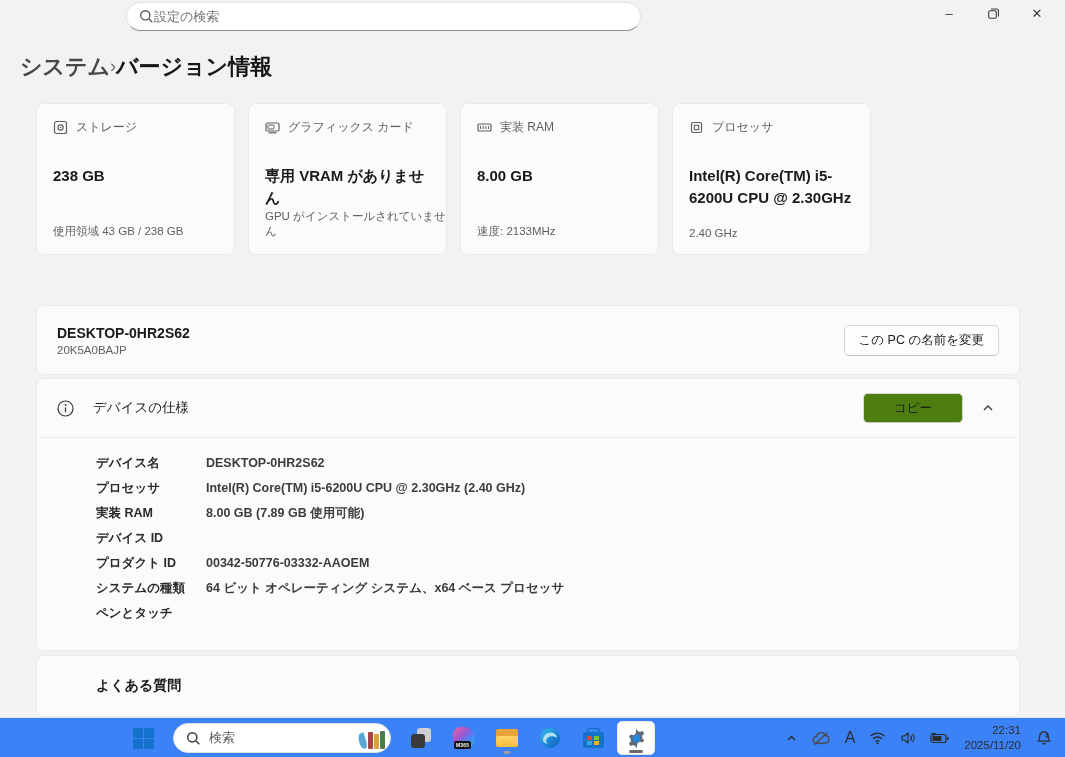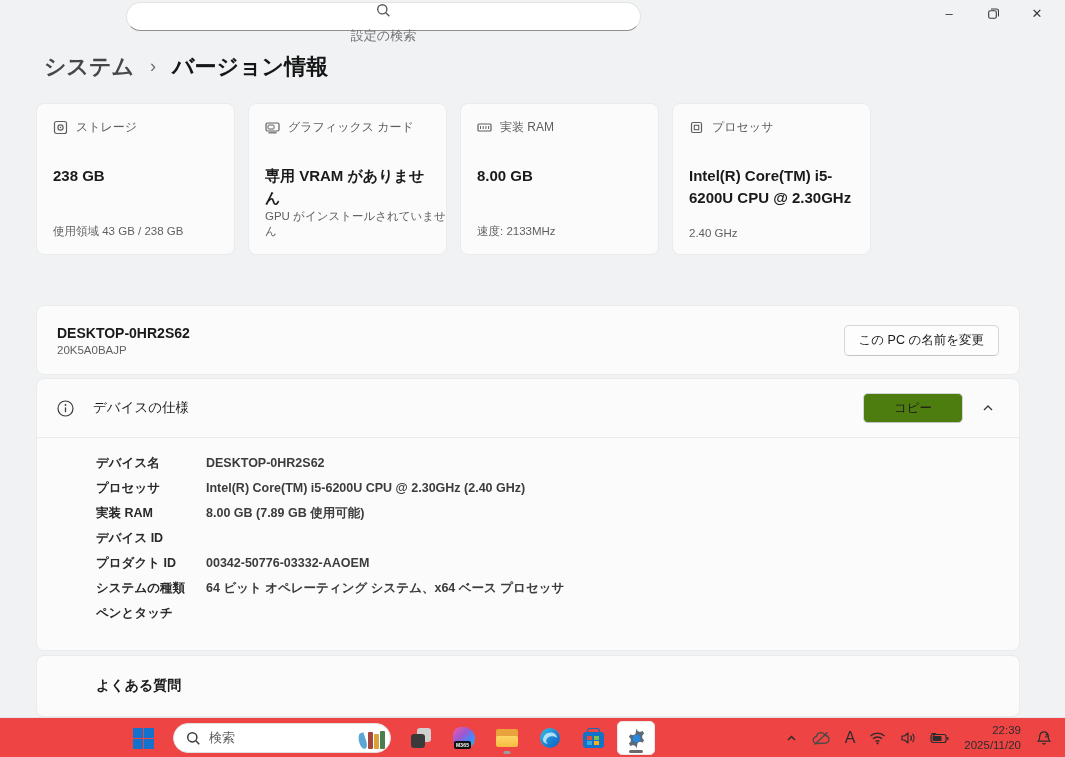--- a/index.html
+++ b/index.html
@@ -6,29 +6,28 @@
   html,body { width:1065px; height:757px; overflow:hidden; }
   body {
     font-family:"Liberation Sans","DejaVu Sans",sans-serif;
     background:#f0f2f4; color:#1b1b1b; position:relative;
   }
   
   .titlebar { position:absolute; top:0; left:0; right:0; height:34px; }
   .search-pill {
     position:absolute; left:126px; top:2px; width:515px; height:29px;
     background:#ffffff; border:1px solid #e3e3e3; border-bottom:1px solid #8f8f8f;
-    border-radius:15px; display:flex; align-items:center; padding:0 12px; gap:9px;
+    border-radius:15px; display:flex; align-items:center; padding:0 12px; 
     cursor:text;
-    flex-direction:column;
   }
   .search-pill .ph { color:#727272; font-size:13px; }
   .caption-btns { position:absolute; right:6px; top:0; display:flex; }
   .cap-btn { width:44px; height:26px; display:flex; align-items:center; justify-content:center; color:#3a3a3a; font-size:13px; }
   
-  .breadcrumb { position:absolute; left:44px; top:52px; display:flex; align-items:center; gap:16px; }
+  .breadcrumb { position:absolute; left:20px; top:52px; display:flex; align-items:center; gap:0; }
   .bc-parent { font-size:22px; font-weight:600; color:#474747; cursor:pointer; }
   .bc-sep { font-size:18px; color:#6d6d6d; transform:translateY(-1px); }
   .bc-current { font-size:22px; font-weight:700; color:#161616; }
   
   .cards { position:absolute; left:36px; top:103px; display:flex; gap:13px; }
   .card {
     width:199px; height:152px; background:#fbfbfb; border:1px solid #ebebeb;
     border-radius:8px; padding:15px 16px; position:relative;
   }
   .card-head { display:flex; align-items:center; gap:8px; color:#5f5f5f; font-size:12px; }
@@ -62,21 +61,21 @@
   .specs-divider { height:1px; background:#ececec; margin:0; }
   .specs-body { padding:13px 20px 0 59px;font-weight:bold; }
   .spec-row { display:flex; font-size:12.5px; line-height:25px; }
   .spec-label { width:110px; flex:0 0 auto; color:#2a2a2a; }
   .spec-value { color:#3c3c3c; }
   .panel-faq { top:655px; height:62px; display:flex; align-items:center; padding-left:59px; cursor:pointer; }
   .faq-title { font-size:14px; font-weight:700; color:#1a1a1a; }
   
   .taskbar {
     position:absolute; left:0; right:0; bottom:0; height:40px;
-    background:#ef4444; border-top:1px solid #e2e5ea;
+    background:#3b82f6; border-top:1px solid #e2e5ea;
   }
   .tb-center { position:absolute; left:124px; top:0; height:40px; display:flex; align-items:center; gap:5px; }
   .tb-btn { width:38px; height:34px; border-radius:5px; display:flex; align-items:center; justify-content:center; position:relative; cursor:pointer; }
   .tb-btn.active { background:#ffffff; border:1px solid #e6e6e6; }
   .run-dash { position:absolute; bottom:1px; left:50%; transform:translateX(-50%); width:7px; height:3px; border-radius:2px; background:#9d9d9d; }
   .tb-search {
     height:30px; width:218px; background:#ffffff; border:1px solid #e0e0e0;
     border-radius:15px; display:flex; align-items:center; padding:0 5px 0 12px; gap:8px;
     margin:0 6px; cursor:pointer;
   }
@@ -372,21 +371,21 @@
       </div>
       <div class="tray-btn">
         <svg width="19" height="13" viewBox="0 0 19 13">
           <rect x="1" y="2.5" width="15" height="8" rx="2" fill="none" stroke="#2c2c2c" stroke-width="1.2"></rect>
           <rect x="16.8" y="5" width="1.7" height="3" rx="0.8" fill="#2c2c2c"></rect>
           <rect x="2.5" y="4" width="9" height="5" rx="1" fill="#2c2c2c"></rect>
           <path d="M1.5 1.5 l4 0 l-2.5 3" fill="none" stroke="#2c2c2c" stroke-width="1.1"></path>
         </svg>
       </div>
       <div class="clock">
-        <div>22:39</div>
+        <div>22:31</div>
         <div>2025/11/20</div>
       </div>
       <div class="tray-btn">
         <svg width="16" height="16" viewBox="0 0 16 16">
           <path d="M8 1.8 a4.2 4.2 0 0 1 4.2 4.2 c0 3 0.8 4.4 1.6 5.2 H2.2 c0.8-0.8 1.6-2.2 1.6-5.2 A4.2 4.2 0 0 1 8 1.8z" fill="none" stroke="#2c2c2c" stroke-width="1.2"></path>
           <path d="M6.5 13 a1.6 1.6 0 0 0 3 0" fill="none" stroke="#2c2c2c" stroke-width="1.2"></path>
           <line x1="9.5" y1="4.5" x2="12" y2="4.5" stroke="#2c2c2c" stroke-width="1"></line>
           <line x1="12" y1="4.5" x2="9.5" y2="7" stroke="#2c2c2c" stroke-width="1"></line>
           <line x1="9.5" y1="7" x2="12" y2="7" stroke="#2c2c2c" stroke-width="1"></line>
         </svg>

